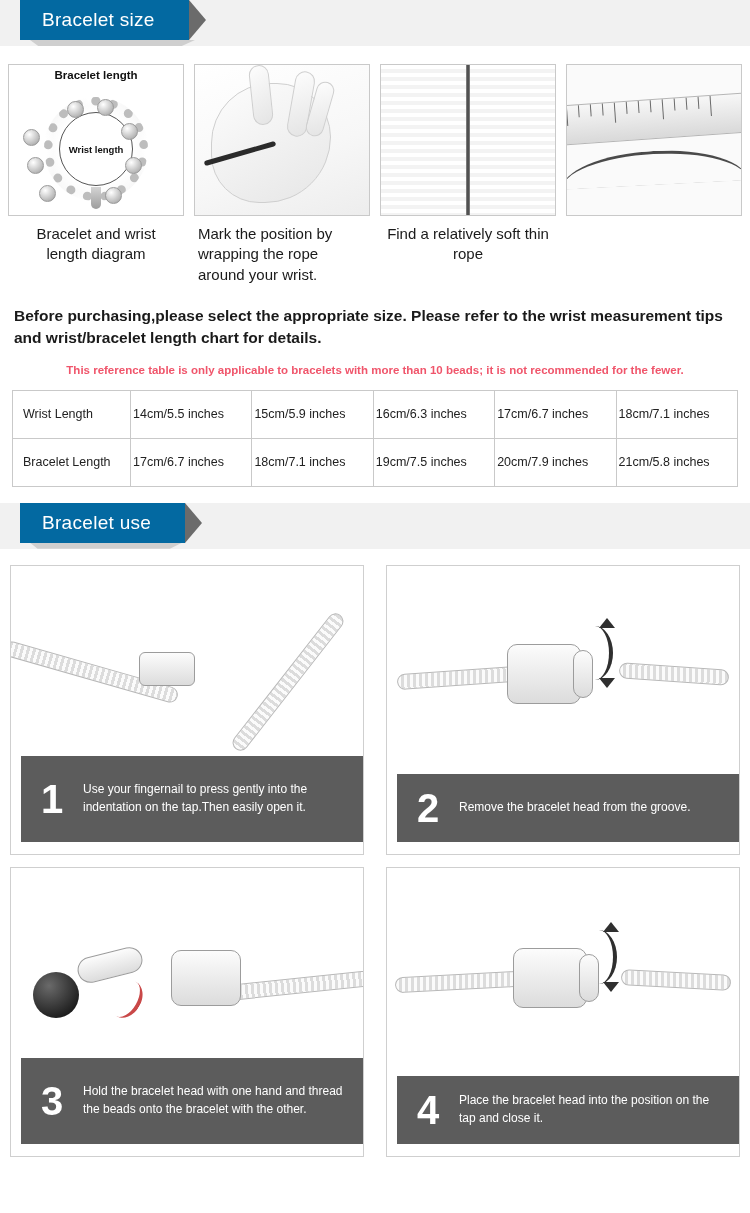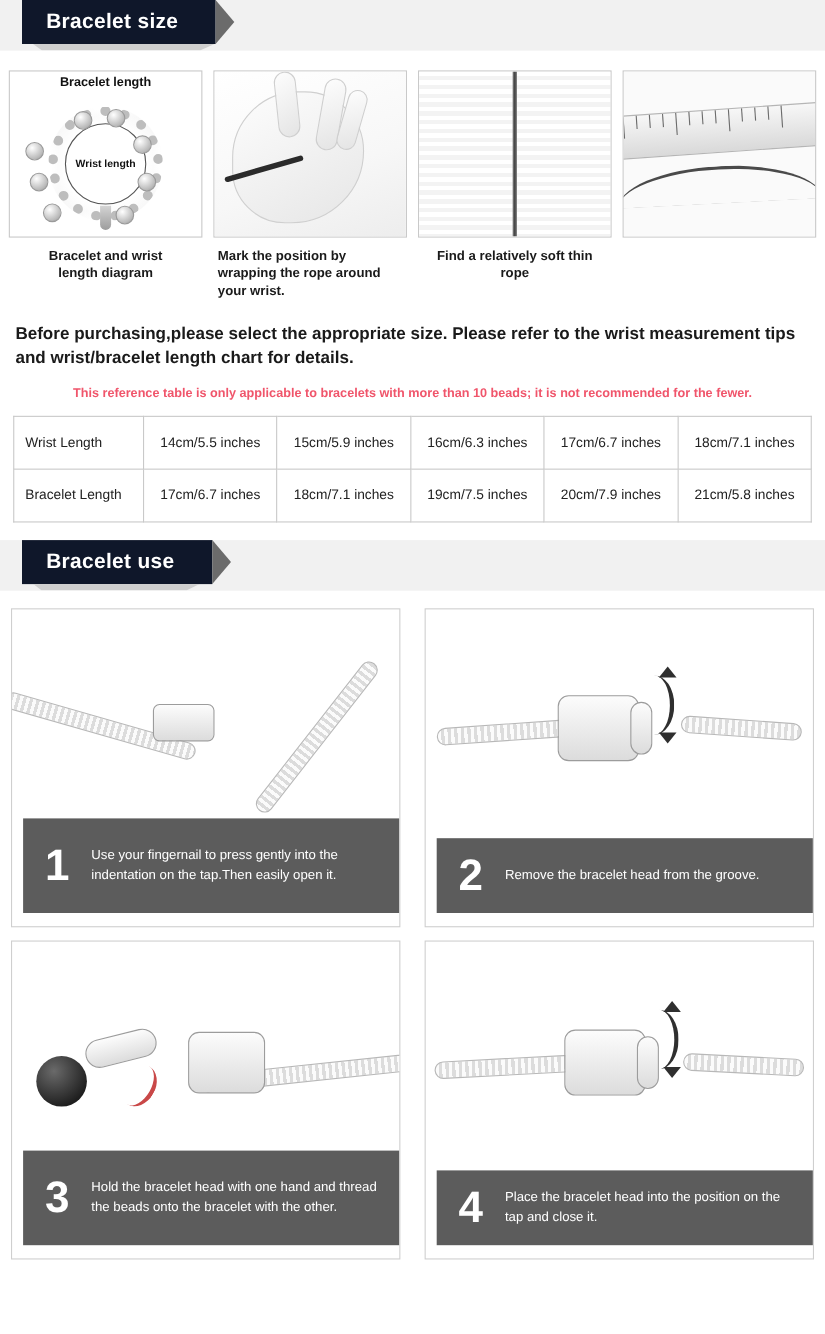--- a/index.html
+++ b/index.html
@@ -21,24 +21,24 @@
     position: relative;
     height: 46px;
     background: #f1f1f1;
     width: 100%;
   }
   .banner {
     position: absolute;
     left: 20px;
     top: 0;
     height: 40px;
-    background: #0f172a;
+    background: #0369a1;
     color: #fff;
     font-size: 19px;
-    font-weight: bold;
+    font-weight: normal;
     letter-spacing: .3px;
     padding: 0 34px 0 22px;
     display: flex;
     align-items: center;
   }
   .banner::after {
     content: "";
     position: absolute;
     right: -17px; top: 0;
     border-top: 20px solid transparent;
@@ -63,22 +63,22 @@
   }
   .step-cell { width: 25%; }
   .imgbox {
     border: 1px solid #c9c9c9;
     background: #fff;
     height: 152px;
     position: relative;
     overflow: hidden;
   }
   .cap {
-    font-size: 12px;
-    font-weight: bold;
+    font-size: 15px;
+    font-weight: normal;
     color: #1a1a1a;
     line-height: 1.35;
     margin-top: 8px;
     padding: 0 4px;
   }
   .cap.center { text-align: center; }
 
   
   .brc-title {
     position: absolute; top: 4px; left: 0; right: 0;
@@ -193,21 +193,21 @@
     margin: 12px 12px 0 12px;
     width: calc(100% - 24px);
     border-collapse: collapse;
     table-layout: fixed;
   }
   table.size-table td {
     border: 1px solid #c9c9c9;
     height: 48px;
     font-size: 12.5px;
     color: #222;
-    text-align: center;
+    text-align: left;
     padding: 4px 2px;
   }
   table.size-table td.rowhdr {
     text-align: left;
     padding-left: 10px;
     width: 118px;
   }
 
   
   .use-grid {

